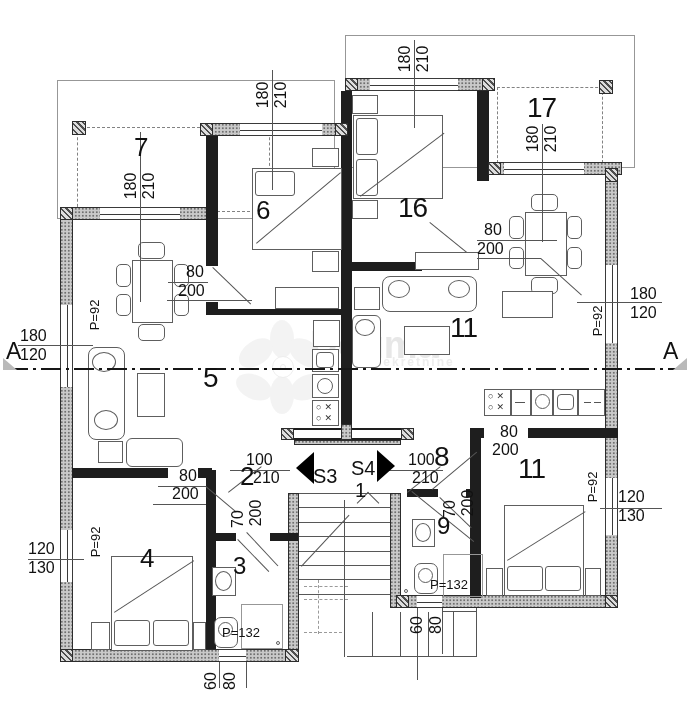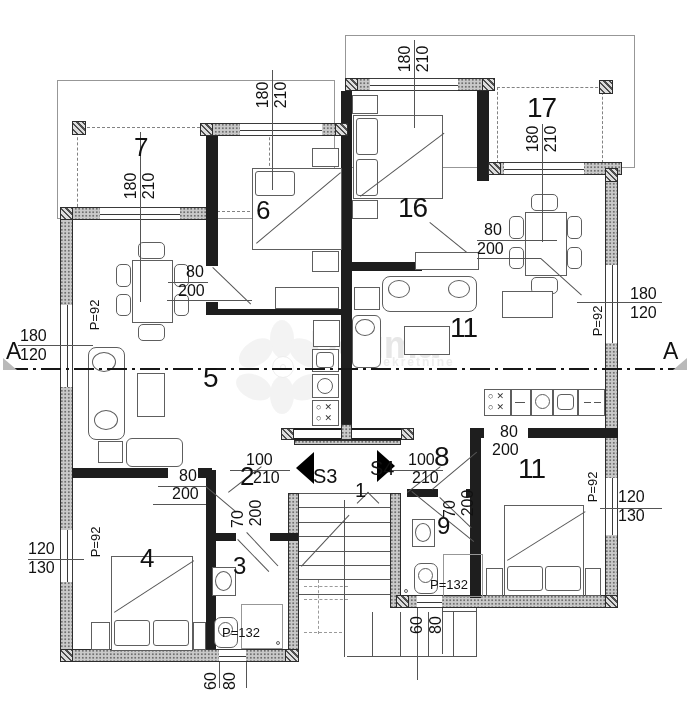--- a/index.html
+++ b/index.html
@@ -277,21 +277,21 @@
 
   <div class="secline" style="left:8px;top:368px;width:676px"></div>
   <div class="dh" style="left:6px;top:340px;font-size:23px">A</div>
   <div class="atri-l" style="left:3px;top:358px"></div>
   <div class="dh" style="left:663px;top:340px;font-size:23px">A</div>
   <div class="atri-r" style="left:673px;top:358px"></div>
 
   <div class="tri-l" style="left:296px;top:452px"></div>
   <div class="slbl" style="left:313px;top:466px">S3</div>
   <div class="tri-r" style="left:377px;top:450px"></div>
-  <div class="slbl" style="left:370px;top:458px">S4</div>
+  <div class="slbl" style="left:351px;top:458px">S4</div>
 
   <div class="rlbl smn" style="left:355px;top:480px">1</div>
   <div class="rlbl" style="left:240px;top:463px">2</div>
   <div class="rlbl md" style="left:233px;top:554px">3</div>
   <div class="rlbl" style="left:140px;top:545px">4</div>
   <div class="rlbl big" style="left:203px;top:364px">5</div>
   <div class="rlbl" style="left:256px;top:197px">6</div>
   <div class="rlbl" style="left:134px;top:134px">7</div>
   <div class="rlbl big" style="left:434px;top:443px">8</div>
   <div class="rlbl md" style="left:437px;top:514px">9</div>

